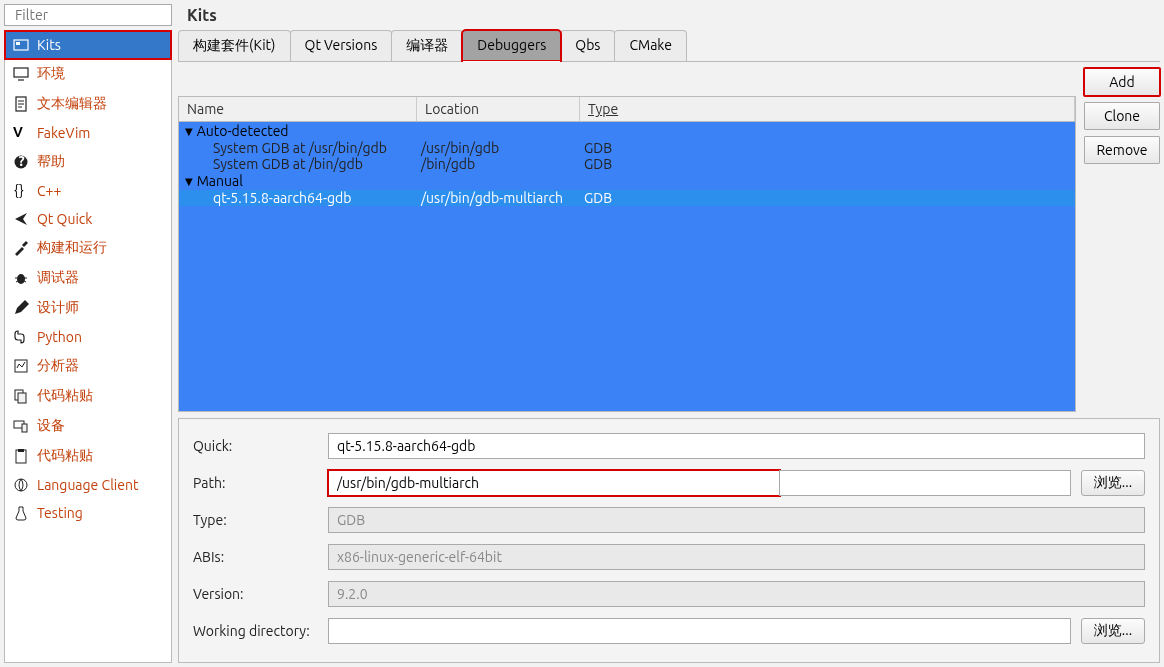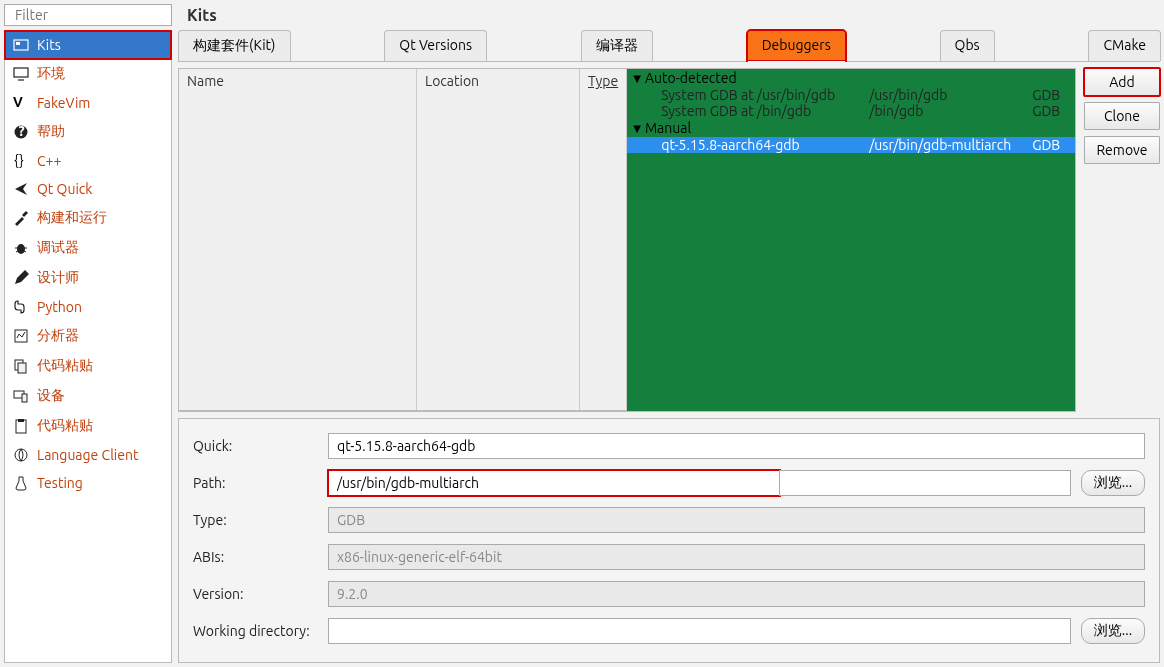--- a/index.html
+++ b/index.html
@@ -7,26 +7,26 @@
 .top-row { display: flex; align-items: center; padding: 4px 0 0 4px; }
 .filter-input { width: 168px; height: 22px; border: 1px solid #aaa; padding: 2px 10px; background: #fff; }
 .title { font-size: 16px; font-weight: bold; margin-left: 15px; color: #333; }
 .main { display: flex; flex: 1; padding: 4px; gap: 6px; }
 .sidebar { width: 168px; background: #fff; border: 1px solid #bbb; }
 .sidebar-item { display: flex; align-items: center; gap: 8px; padding: 6px 8px; cursor: pointer; color: #c2410c; }
 .sidebar-item.active { background: #3478c9; color: #fff; }
 .sidebar-item .icon { width: 16px; height: 16px; display: inline-flex; align-items: center; justify-content: center; flex-shrink: 0; }
 .sidebar-item svg { width: 16px; height: 16px; }
 .content { flex: 1; display: flex; flex-direction: column; gap: 6px; }
-.tabs { display: flex; border-bottom: 1px solid #bbb; justify-content: space-between; }
+.tabs { display: flex; border-bottom: 1px solid #bbb; }
 .tab { padding: 6px 14px; border: 1px solid #bbb; border-bottom: none; background: #ececec; margin-right: -1px; cursor: pointer; border-radius: 4px 4px 0 0; }
-.tab.active { background: #f97316; position: relative; }
+.tab.active { background: #a3a3a3; position: relative; }
 .tab.active::after { content:''; position:absolute; left:0; right:0; bottom:-1px; height:1px; background:#f9f9f9; }
 .panel { display: flex; gap: 8px; flex: 1; min-height: 0; }
-.table-wrap { flex: 1; border: 1px solid #bbb; background: #15803d; display: flex; flex-direction: row; }
+.table-wrap { flex: 1; border: 1px solid #bbb; background: #3b82f6; display: flex; flex-direction: column; margin-top: 28px; }
 .thead { display: flex; background: #f0f0f0; border-bottom: 1px solid #bbb; }
 .th { padding: 4px 8px; border-right: 1px solid #ccc; font-weight: normal; color: #333; }
 .th.name { width: 238px; }
 .th.loc { width: 163px; }
 .th.type { flex: 1; text-decoration: underline; }
 .tbody { flex: 1; overflow: auto; }
 .trow { display: flex; padding: 0; }
 .group { display: flex; align-items: center; padding: 1px 6px; }
 .group .arrow { margin-right: 4px; font-size: 10px; }
 .trow.data { padding-left: 30px; }
@@ -37,21 +37,21 @@
 .td.loc { width: 163px; }
 .td.type { flex: 1; }
 .trow.data:not(.selected) .td { color: #222; }
 .btn-col { display: flex; flex-direction: column; gap: 6px; width: 76px; }
 .btn { border: 1px solid #aaa; background: linear-gradient(#fcfcfc,#e8e8e8); padding: 5px 0; text-align: center; border-radius: 1px; cursor: pointer; }
 .form-panel { border: 1px solid #bbb; background: #f4f4f4; padding: 14px; }
 .form-row { display: flex; align-items: center; margin-bottom: 11px; gap: 10px; }
 .form-label { width: 125px; color: #222; }
 .form-input { flex: 1; height: 26px; border: 1px solid #aaa; padding: 3px 8px; background: #fff; }
 .form-input.ro { background: #e9e9e9; color: #888; }
-.browse-btn { width: 64px; height: 26px; border: 1px solid #aaa; background: linear-gradient(#fcfcfc,#e8e8e8); border-radius: 10px; cursor: pointer; }
+.browse-btn { width: 64px; height: 26px; border: 1px solid #aaa; background: linear-gradient(#fcfcfc,#e8e8e8); border-radius: 3px; cursor: pointer; }
 .highlight-red { outline: 2px solid #d40000; outline-offset: -1px; }
 .path-group { display:flex; flex:1; gap:10px; align-items:center; }
 .path-sub { display:flex; flex:1; }
 .path-input-hl { width: 452px; }
 .path-extra { flex:1; margin-left:-1px; }
 </style>
 </head>
 <body>
 
 <div class="top-row">
@@ -71,20 +71,31 @@
       <span>Kits</span>
     </div>
     <div class="sidebar-item">
       <span class="icon">
           <svg viewBox="0 0 16 16">
             <rect x="1" y="2" width="14" height="9" fill="none" stroke="#222" stroke-width="1.2"></rect>
             <line x1="5" y1="14" x2="11" y2="14" stroke="#222" stroke-width="1.2"></line>
           </svg>
         </span>
       <span>环境</span>
+    </div>
+    <div class="sidebar-item">
+      <span class="icon">
+          <svg viewBox="0 0 16 16">
+            <rect x="3" y="1" width="10" height="14" fill="none" stroke="#222" stroke-width="1.2"></rect>
+            <line x1="5" y1="5" x2="11" y2="5" stroke="#222"></line>
+            <line x1="5" y1="8" x2="11" y2="8" stroke="#222"></line>
+            <line x1="5" y1="11" x2="9" y2="11" stroke="#222"></line>
+          </svg>
+        </span>
+      <span>文本编辑器</span>
     </div>
     <div class="sidebar-item">
       <span class="icon">
           <svg viewBox="0 0 16 16">
             <text x="0" y="12" font-size="10" font-weight="bold">V</text>
           </svg>
         </span>
       <span>FakeVim</span>
     </div>
     <div class="sidebar-item">

